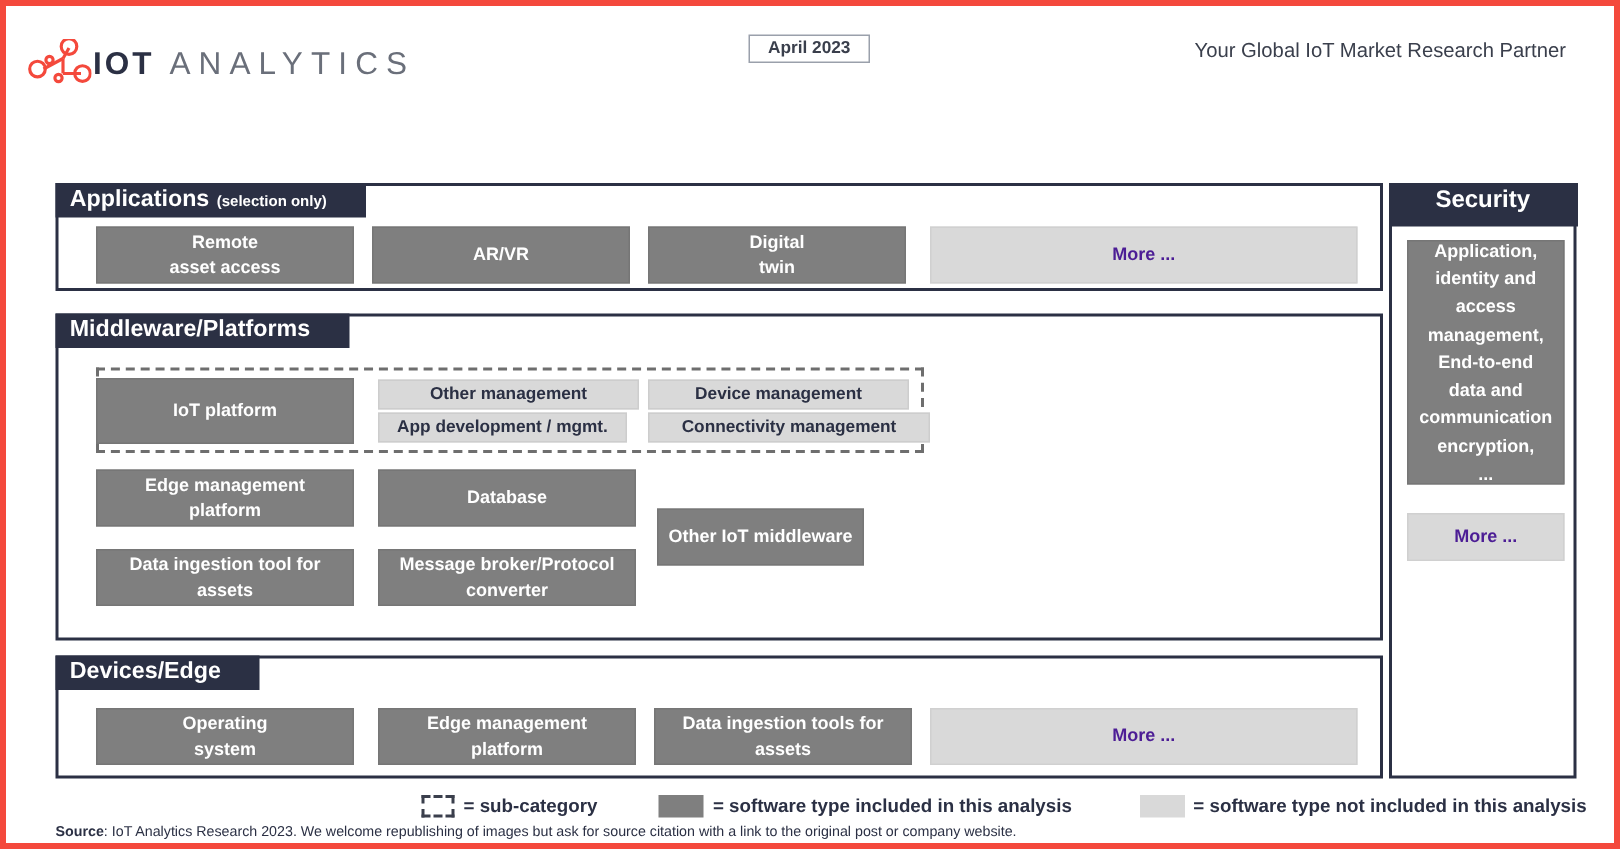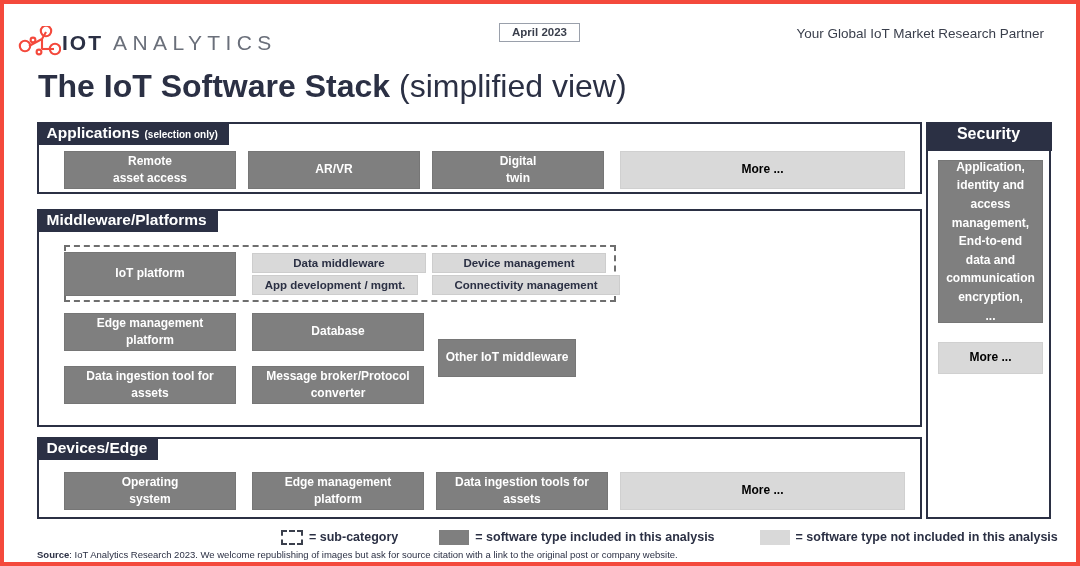--- a/index.html
+++ b/index.html
@@ -47,38 +47,38 @@
     box-sizing:border-box;
     border:2.5px solid #2b3044;
     background:#ffffff;
   }
   .panel-tab{
     position:absolute;
     left:-2.5px;top:-2.5px;
     background:#2b3044;
     color:#ffffff;
     display:flex;align-items:baseline;gap:5px;
-    padding:2px 11px 3px 10px;
+    padding:2px 26px 3px 10px;
     font-size:15.5px;font-weight:bold;
     white-space:nowrap;
   }
   .panel-tab .sub{font-size:10px;font-weight:bold;}
 
   
   .box{
     position:absolute;
     box-sizing:border-box;
     display:flex;align-items:center;justify-content:center;
     text-align:center;
     font-size:12px;font-weight:bold;
     line-height:1.45;
     padding:2px 4px;
   }
   .box.dark{background:#7f7f7f;color:#ffffff;border:1px solid #767676;}
-  .box.light{background:#d9d9d9;color:#000000;border:1px solid #d0d0d0;}
+  .box.light{background:#d9d9d9;color:#4c1d95;border:1px solid #d0d0d0;}
   .box.lightsm{background:#d9d9d9;color:#2b3044;border:1px solid #cdcdcd;font-size:11.5px;}
 
   .subcat{
     position:absolute;
     box-sizing:border-box;
     border:2px dashed #6e6e6e;
     background:transparent;
   }
 
   
@@ -134,21 +134,20 @@
         <circle cx="22" cy="26" r="2.4"></circle>
       </g>
     </svg>
     <span class="logo-iot">IOT</span>
     <span class="logo-analytics">ANALYTICS</span>
   </div>
 
   <div class="date-badge">April 2023</div>
   <div class="tagline">Your Global IoT Market Research Partner</div>
 
-  <div class="title"><b>The IoT Software Stack</b> <span class="light">(simplified view)</span></div>
 
   <div class="panel" style="left:33px;top:118px;width:885px;height:72px;">
     <div class="panel-tab">
       <span>Applications</span>
       <span class="sub">(selection only)</span>
     </div>
     <div class="box dark" style="left:25px;top:27px;width:172px;height:38px;">Remote<br>asset access</div>
     <div class="box dark" style="left:209px;top:27px;width:172px;height:38px;">AR/VR</div>
     <div class="box dark" style="left:393px;top:27px;width:172px;height:38px;">Digital<br>twin</div>
     <div class="box light" style="left:581px;top:27px;width:285px;height:38px;">More ...</div>
@@ -156,21 +155,21 @@
 
   <div class="panel" style="left:33px;top:205px;width:885px;height:218px;">
     <div class="panel-tab">
       <span>Middleware/Platforms</span>
     </div>
 
     <div class="subcat" style="left:25px;top:34px;width:552px;height:57px;"></div>
 
     <div class="box dark" style="left:25px;top:41px;width:172px;height:44px;">IoT platform</div>
 
-    <div class="box lightsm" style="left:213px;top:42px;width:174px;height:20px;">Data middleware</div>
+    <div class="box lightsm" style="left:213px;top:42px;width:174px;height:20px;">Other management</div>
     <div class="box lightsm" style="left:213px;top:64px;width:166px;height:20px;">App development / mgmt.</div>
     <div class="box lightsm" style="left:393px;top:42px;width:174px;height:20px;">Device management</div>
     <div class="box lightsm" style="left:393px;top:64px;width:188px;height:20px;">Connectivity management</div>
 
     <div class="box dark" style="left:25px;top:102px;width:172px;height:38px;">Edge management<br>platform</div>
     <div class="box dark" style="left:213px;top:102px;width:172px;height:38px;">Database</div>
     <div class="box dark" style="left:25px;top:155px;width:172px;height:38px;">Data ingestion tool for<br>assets</div>
     <div class="box dark" style="left:213px;top:155px;width:172px;height:38px;">Message broker/Protocol<br>converter</div>
     <div class="box dark" style="left:399px;top:128px;width:138px;height:38px;">Other IoT middleware</div>
   </div>

